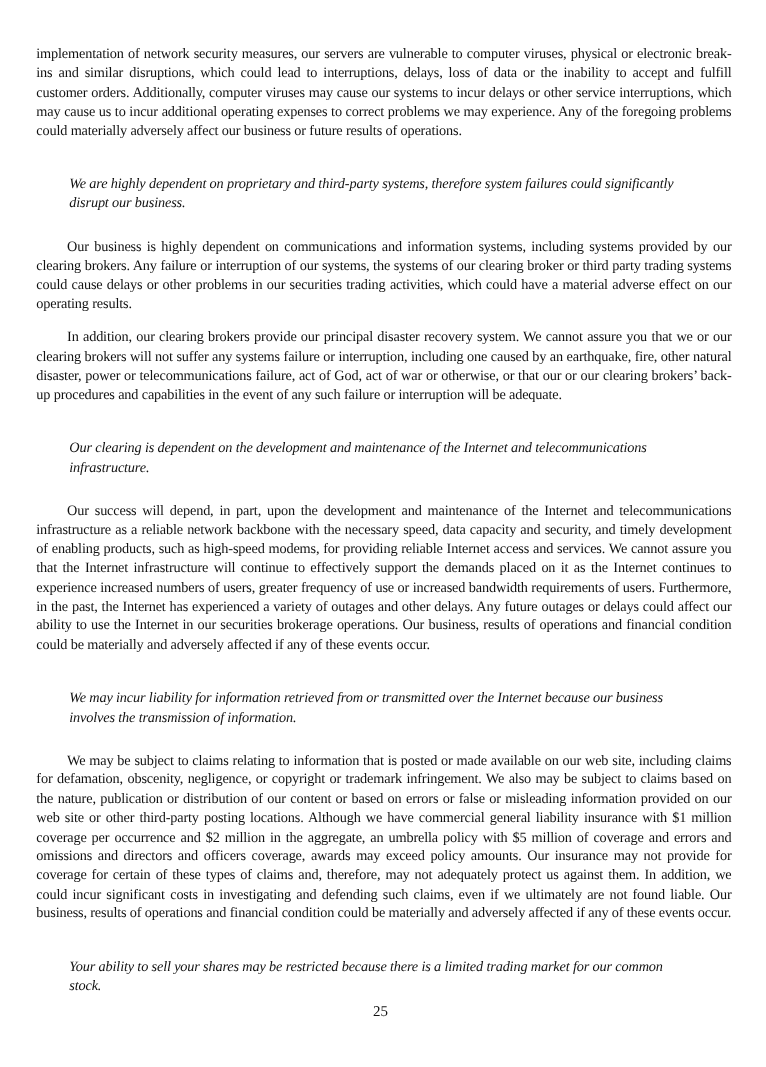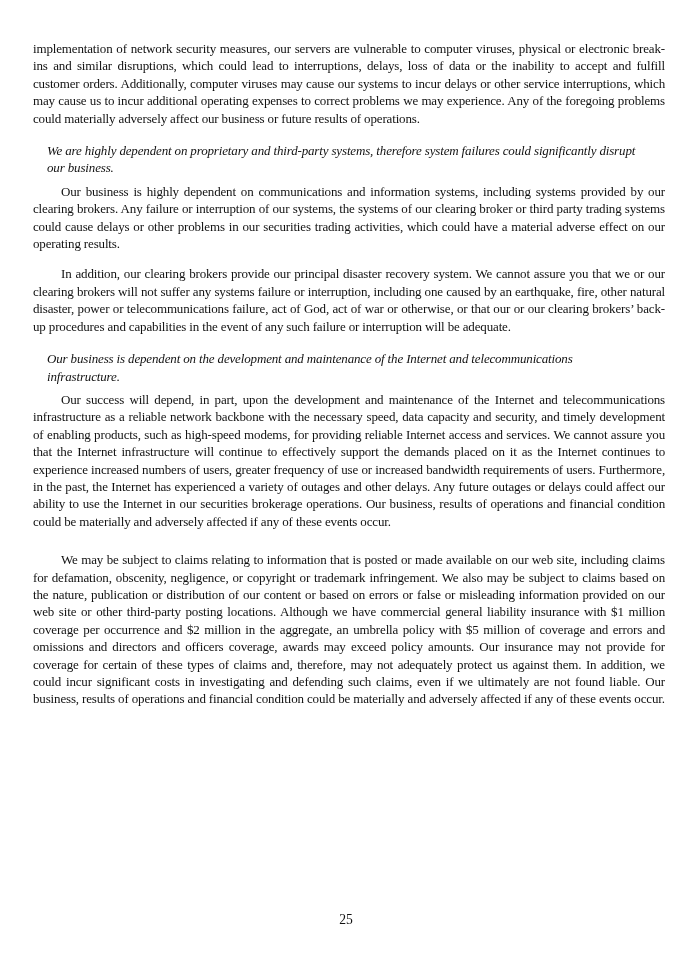--- a/index.html
+++ b/index.html
@@ -24,21 +24,21 @@
       line-height: 17.4px;
       letter-spacing: -0.15px;
     }
     .para {
       margin: 0;
       text-align: justify;
       text-indent: 28px;
     }
     .para.noindent { text-indent: 0; }
     .heading {
-      margin: 0;
+      margin: 16px;
       font-style: italic;
       padding-left: 14px;
       padding-right: 20px;
       text-align: left;
     }
     .gap-lg { height: 15px; }
     .gap-sm { height: 6px; }
     .gap-md { height: 13px; }
     .page-number {
       position: absolute;
@@ -56,25 +56,27 @@
   <p class="para noindent">implementation of network security measures, our servers are vulnerable to computer viruses, physical or electronic break-ins and similar disruptions, which could lead to interruptions, delays, loss of data or the inability to accept and fulfill customer orders. Additionally, computer viruses may cause our systems to incur delays or other service interruptions, which may cause us to incur additional operating expenses to correct problems we may experience. Any of the foregoing problems could materially adversely affect our business or future results of operations.</p>
 
   <div class="gap-lg"></div>
   <p class="heading">We are highly dependent on proprietary and third-party systems, therefore system failures could significantly disrupt our business.</p>
   <div class="gap-sm"></div>
   <p class="para">Our business is highly dependent on communications and information systems, including systems provided by our clearing brokers. Any failure or interruption of our systems, the systems of our clearing broker or third party trading systems could cause delays or other problems in our securities trading activities, which could have a material adverse effect on our operating results.</p>
   <div class="gap-md"></div>
   <p class="para">In addition, our clearing brokers provide our principal disaster recovery system. We cannot assure you that we or our clearing brokers will not suffer any systems failure or interruption, including one caused by an earthquake, fire, other natural disaster, power or telecommunications failure, act of God, act of war or otherwise, or that our or our clearing brokers’ back-up procedures and capabilities in the event of any such failure or interruption will be adequate.</p>
 
   <div class="gap-lg"></div>
-  <p class="heading">Our business is dependent on the development and maintenance of the Internet and telecommunications infrastructure.</p>
+  <p class="heading">Our clearing is dependent on the development and maintenance of the Internet and telecommunications infrastructure.</p>
   <div class="gap-sm"></div>
   <p class="para">Our success will depend, in part, upon the development and maintenance of the Internet and telecommunications infrastructure as a reliable network backbone with the necessary speed, data capacity and security, and timely development of enabling products, such as high-speed modems, for providing reliable Internet access and services. We cannot assure you that the Internet infrastructure will continue to effectively support the demands placed on it as the Internet continues to experience increased numbers of users, greater frequency of use or increased bandwidth requirements of users. Furthermore, in the past, the Internet has experienced a variety of outages and other delays. Any future outages or delays could affect our ability to use the Internet in our securities brokerage operations. Our business, results of operations and financial condition could be materially and adversely affected if any of these events occur.</p>
 
   <div class="gap-lg"></div>
+  <p class="heading">We may incur liability for information retrieved from or transmitted over the Internet because our business involves the transmission of information.</p>
   <div class="gap-sm"></div>
   <p class="para">We may be subject to claims relating to information that is posted or made available on our web site, including claims for defamation, obscenity, negligence, or copyright or trademark infringement. We also may be subject to claims based on the nature, publication or distribution of our content or based on errors or false or misleading information provided on our web site or other third-party posting locations. Although we have commercial general liability insurance with $1 million coverage per occurrence and $2 million in the aggregate, an umbrella policy with $5 million of coverage and errors and omissions and directors and officers coverage, awards may exceed policy amounts. Our insurance may not provide for coverage for certain of these types of claims and, therefore, may not adequately protect us against them. In addition, we could incur significant costs in investigating and defending such claims, even if we ultimately are not found liable. Our business, results of operations and financial condition could be materially and adversely affected if any of these events occur.</p>
 
   <div class="gap-lg"></div>
+  <p class="heading">Your ability to sell your shares may be restricted because there is a limited trading market for our common stock.</p>
   <div class="gap-sm"></div>
 </div>
 
 <div class="page-number">25</div>
 
 </body></html>

